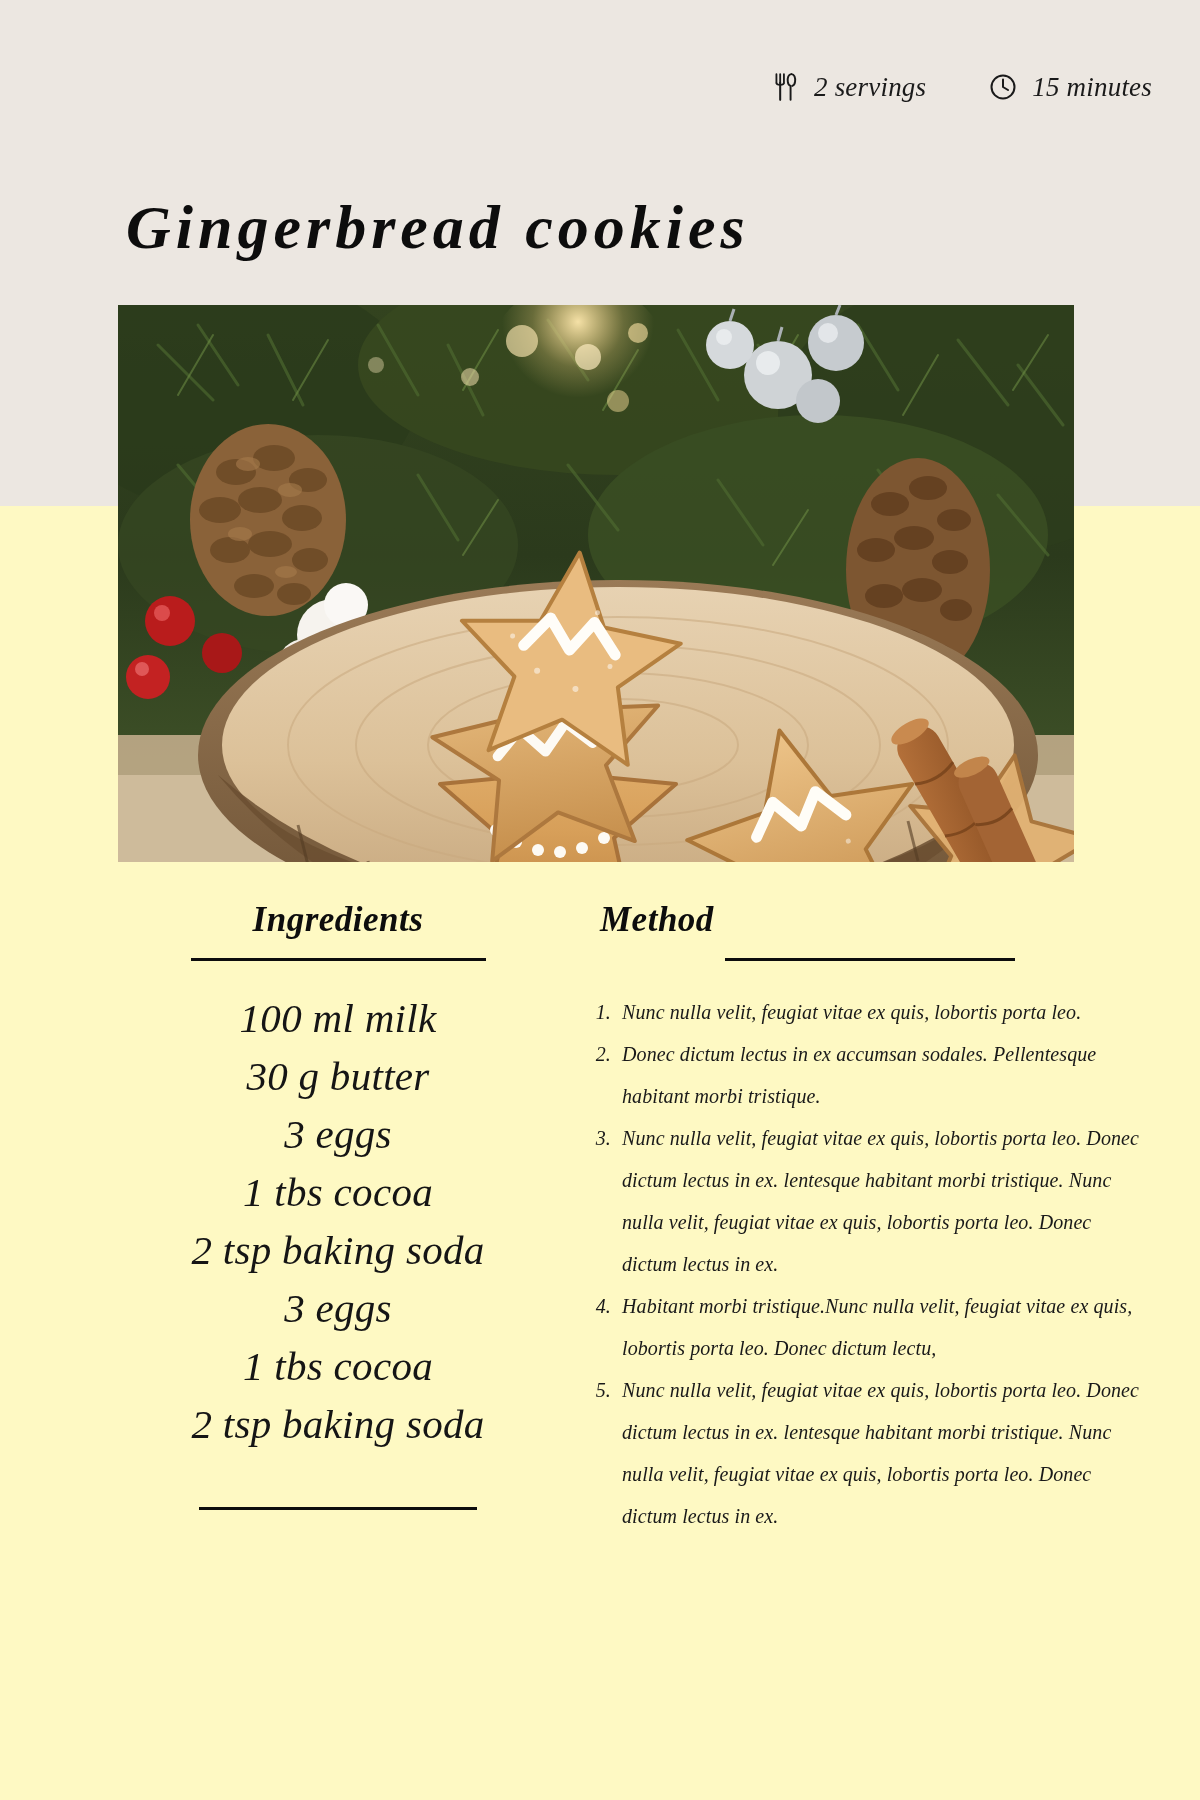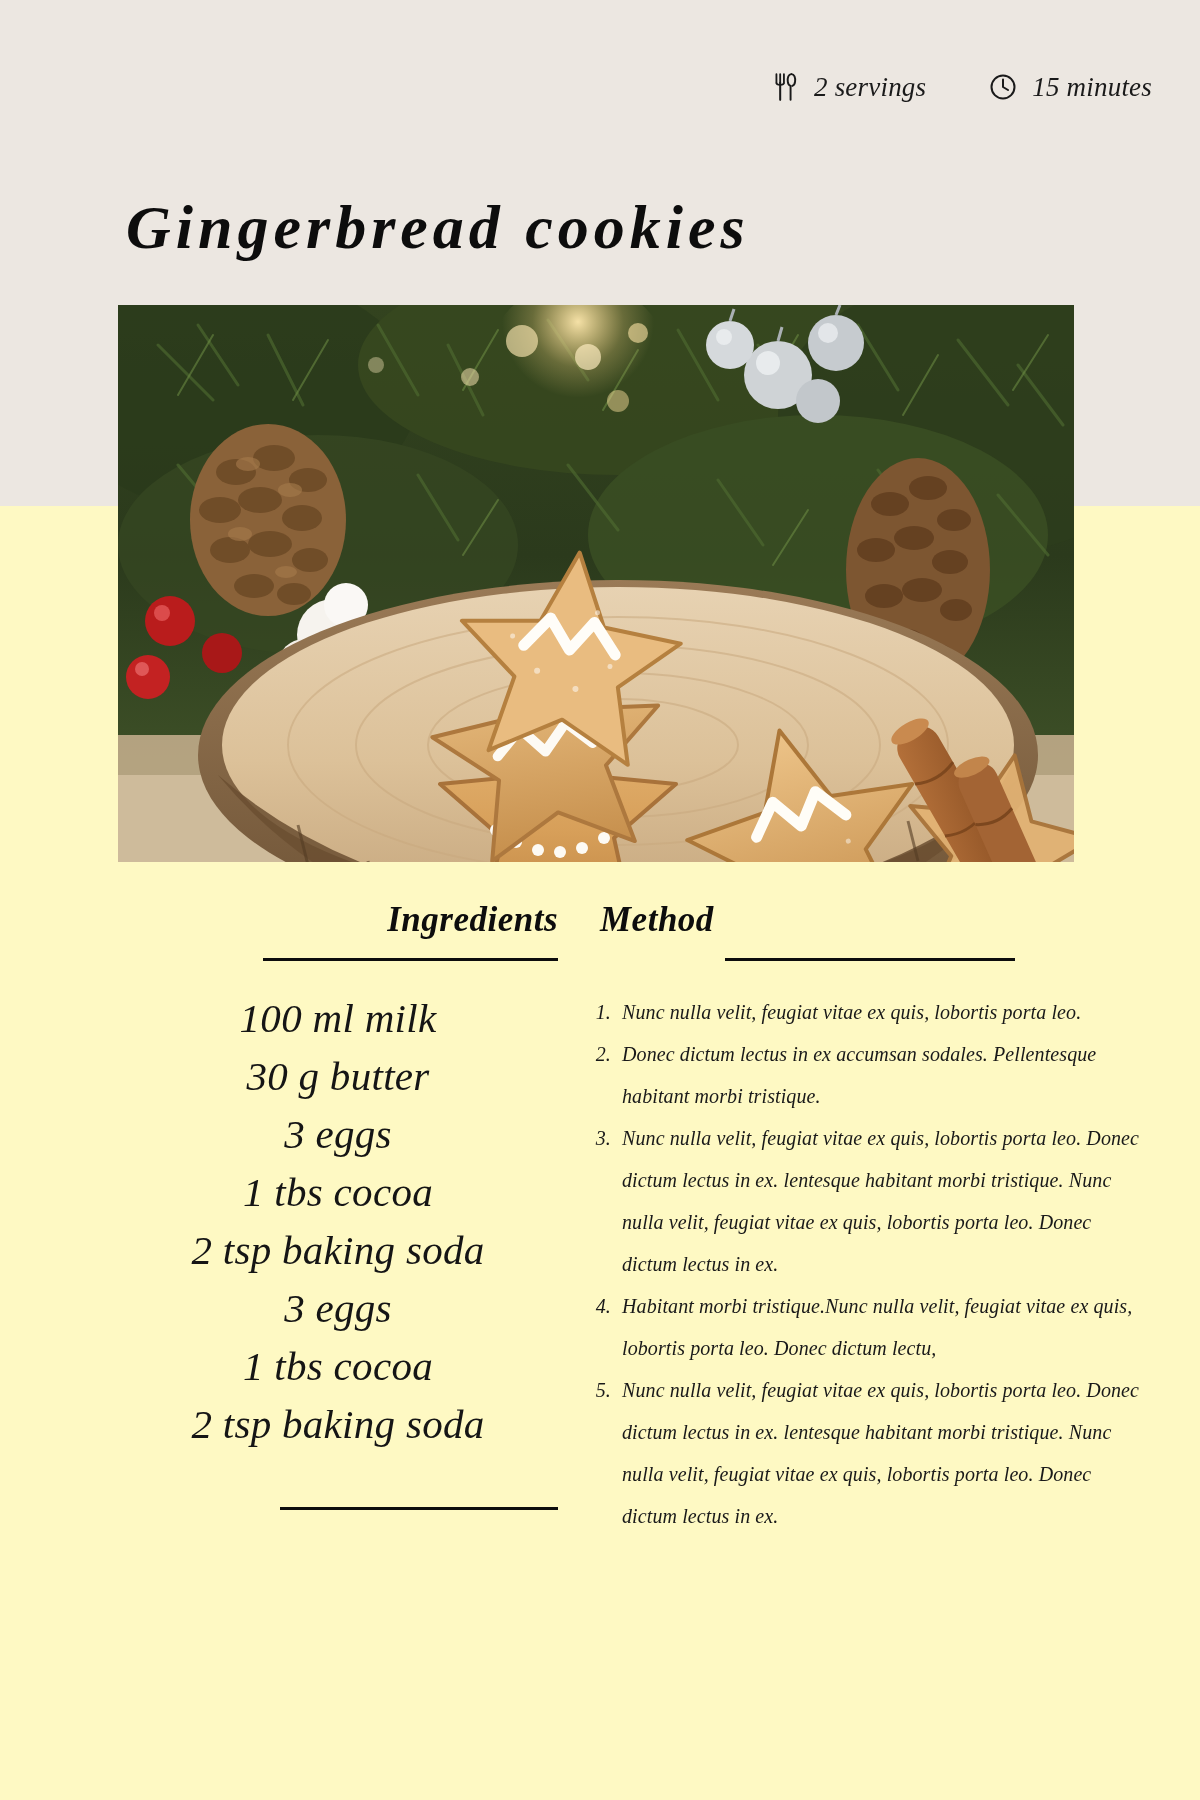--- a/index.html
+++ b/index.html
@@ -96,21 +96,21 @@
     left: 0;
     top: 900px;
     width: 1200px;
     display: flex;
   }
   .col-ingredients {
     width: 440px;
     margin-left: 118px;
     display: flex;
     flex-direction: column;
-    align-items: flex-end;
+    align-items: center;
   }
   .col-method {
     width: 560px;
     margin-left: 22px;
     display: flex;
     flex-direction: column;
     align-items: flex-start;
   }
   .section-heading {
     font-size: 35px;

